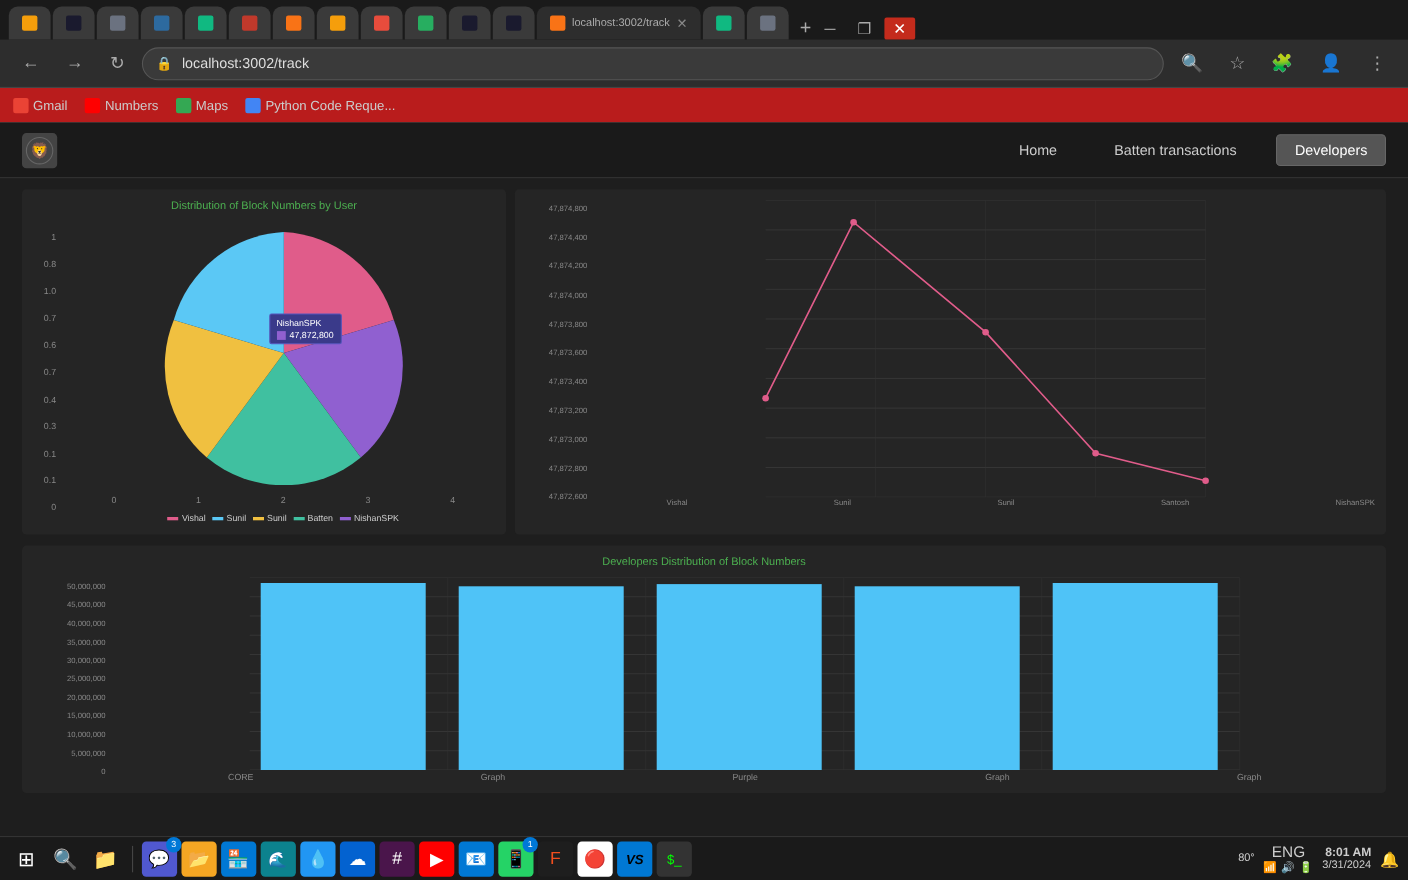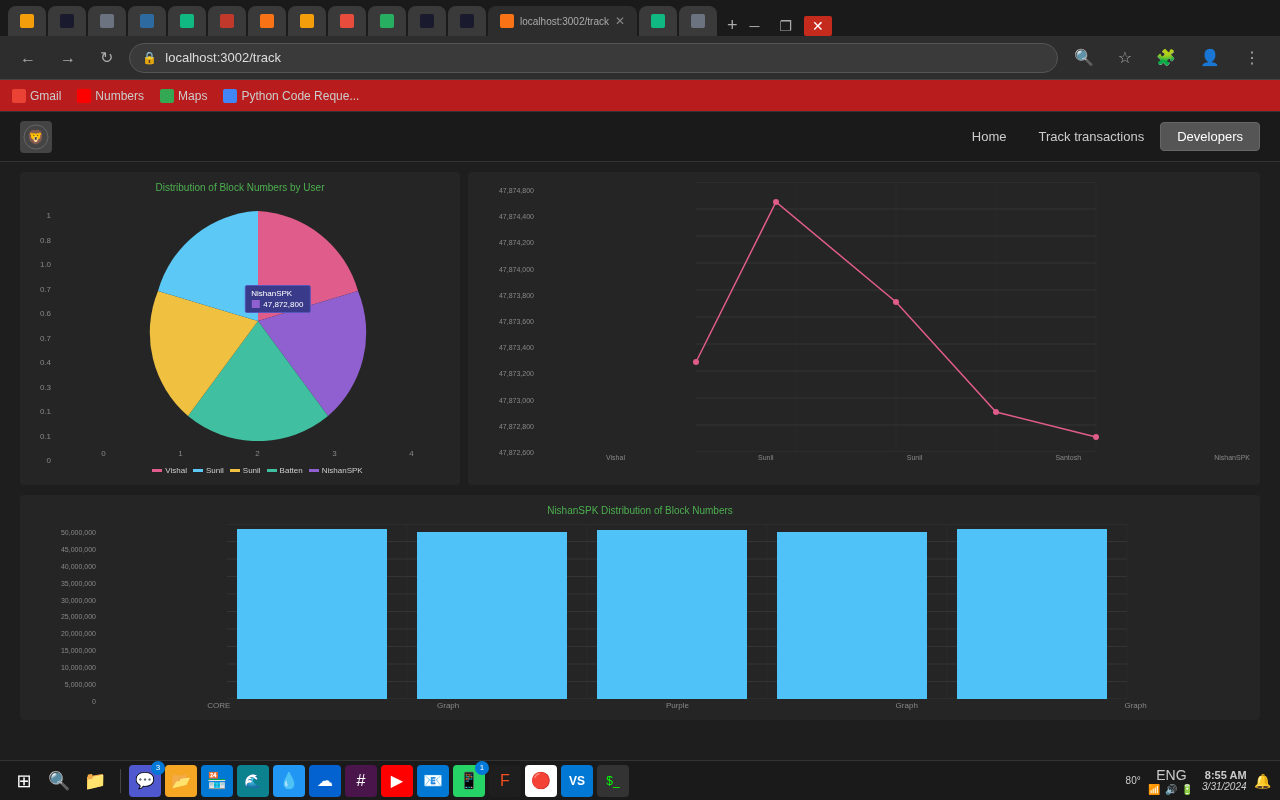--- a/index.html
+++ b/index.html
@@ -14,21 +14,21 @@
     .address-bar { flex: 1; background: #3a3a3a; border: 1px solid #555; border-radius: 20px; height: 30px; display: flex; align-items: center; padding: 0 12px; gap: 8px; }
     .address-text { font-size: 13px; color: #ddd; flex: 1; }
     .bookmarks-bar { background: #b91c1c; height: 32px; display: flex; align-items: center; padding: 0 12px; gap: 16px; border-bottom: 1px solid #333; }
     .bookmark-item { display: flex; align-items: center; gap: 4px; font-size: 12px; color: #ccc; cursor: pointer; }
     .bm-icon { width: 14px; height: 14px; border-radius: 2px; flex-shrink: 0; }
 
     
     .app { background: #1e1e1e; min-height: calc(800px - 36px - 44px - 32px - 40px); }
     .app-header { background: #1a1a1a; height: 50px; display: flex; align-items: center; padding: 0 20px; border-bottom: 1px solid #333; }
     .app-logo { width: 32px; height: 32px; background: #444; border-radius: 4px; display: flex; align-items: center; justify-content: center; font-size: 16px; }
-    .app-nav { margin-left: auto; display: flex; gap: 0; align-items: center; }
+    .app-nav { margin-left: auto; display: flex; gap: 20px; align-items: center; }
     .nav-link { color: #ccc; background: none; border: none; padding: 6px 16px; cursor: pointer; font-size: 13px; border-radius: 4px; }
     .nav-link.active { background: #555; color: #fff; border: 1px solid #666; }
 
     
     .charts-container { padding: 10px 20px; }
     .charts-row-top { display: flex; gap: 8px; margin-bottom: 10px; justify-content: center; }
     .chart-panel { background: #252525; border-radius: 4px; padding: 10px; }
     .chart-title { font-size: 10px; color: #4caf50; text-align: center; margin-bottom: 8px; }
     .pie-panel { flex: 0 0 440px; }
     .line-panel { flex: 1; }
@@ -59,21 +59,21 @@
 
     
     .taskbar { position: fixed; bottom: 0; left: 0; width: 1280px; height: 40px; background: #1a1a1a; border-top: 1px solid #333; display: flex; align-items: center; padding: 0 8px; gap: 4px; }
     .taskbar-btn { width: 32px; height: 32px; display: flex; align-items: center; justify-content: center; cursor: pointer; border-radius: 4px; font-size: 18px; }
     .taskbar-sep { width: 1px; height: 24px; background: #444; margin: 0 4px; }
     .taskbar-app { width: 32px; height: 32px; background: #333; border-radius: 4px; display: flex; align-items: center; justify-content: center; cursor: pointer; position: relative; font-size: 16px; }
     .taskbar-badge { position: absolute; top: -4px; right: -4px; background: #0078d7; color: #fff; border-radius: 50%; width: 14px; height: 14px; font-size: 8px; display: flex; align-items: center; justify-content: center; }
     .taskbar-right { margin-left: auto; display: flex; align-items: center; gap: 8px; font-size: 10px; color: #ccc; }
     .taskbar-time { text-align: right; }
     .time-value { font-size: 11px; font-weight: bold; }
-    .date-value { font-size: 10px; font-style: italic; }
+    .date-value { font-size: 10px; }
 
     
     .tab-yellow { background: #f59e0b; }
     .tab-green { background: #10b981; }
     .tab-orange { background: #f97316; }
     .tab-gray { background: #6b7280; }
   </style>
 </head>
 <body>
 
@@ -173,21 +173,21 @@
 
   <div class="app-header">
     <div class="app-logo">
       <svg width="28" height="28" viewBox="0 0 28 28">
         <circle cx="14" cy="14" r="12" fill="#444" stroke="#666" stroke-width="1"></circle>
         <text x="14" y="19" text-anchor="middle" fill="#ccc" font-size="14">🦁</text>
       </svg>
     </div>
     <div class="app-nav">
       <button class="nav-link">Home</button>
-      <button class="nav-link">Track transactions</button>
+      <button class="nav-link">Batten transactions</button>
       <button class="nav-link active">Developers</button>
     </div>
   </div>
 
   <div class="charts-container">
     <div class="charts-row-top">
 
       <div class="chart-panel pie-panel">
         <div class="chart-title">Distribution of Block Numbers by User</div>
         <div class="pie-chart-area">
@@ -308,21 +308,21 @@
               <span>Sunil</span>
               <span>Santosh</span>
               <span>NishanSPK</span>
             </div>
           </div>
         </div>
       </div>
     </div>
 
     <div class="chart-panel bar-panel">
-      <div class="chart-title">NishanSPK Distribution of Block Numbers</div>
+      <div class="chart-title">Developers Distribution of Block Numbers</div>
       <div class="bar-chart-area">
         <div class="bar-y-axis">
           <span>50,000,000</span>
           <span>45,000,000</span>
           <span>40,000,000</span>
           <span>35,000,000</span>
           <span>30,000,000</span>
           <span>25,000,000</span>
           <span>20,000,000</span>
           <span>15,000,000</span>
@@ -407,34 +407,34 @@
     <span>📱</span>
     <div class="taskbar-badge">1</div>
   </div>
   <div class="taskbar-app" style="background:#1e1e1e;">
     <span style="color:#f24e1e;">F</span>
   </div>
   <div class="taskbar-app" style="background:#fff;">
     <span>🔴</span>
   </div>
   <div class="taskbar-app" style="background:#0078d4;">
-    <span style="color:#ffffff;font-size:12px;font-weight:bold;">VS</span>
+    <span style="color:#000000;font-size:12px;font-weight:bold;font-style:italic;">VS</span>
   </div>
   <div class="taskbar-app" style="background:#333;">
     <span style="color:#0f0;font-size:12px;">$_</span>
   </div>
   <div class="taskbar-right">
     <span>80°</span>
     <div style="display:flex;flex-direction:column;align-items:center;gap:1px;">
       <span style="font-size:14px;">ENG</span>
       <div style="display:flex;gap:4px;font-size:10px;">
         <span>📶</span>
         <span>🔊</span>
         <span>🔋</span>
       </div>
     </div>
     <div class="taskbar-time">
-      <div class="time-value">8:55 AM</div>
+      <div class="time-value">8:01 AM</div>
       <div class="date-value">3/31/2024</div>
     </div>
     <span style="cursor:pointer;font-size:14px;">🔔</span>
   </div>
 </div>
 
 </body></html>

